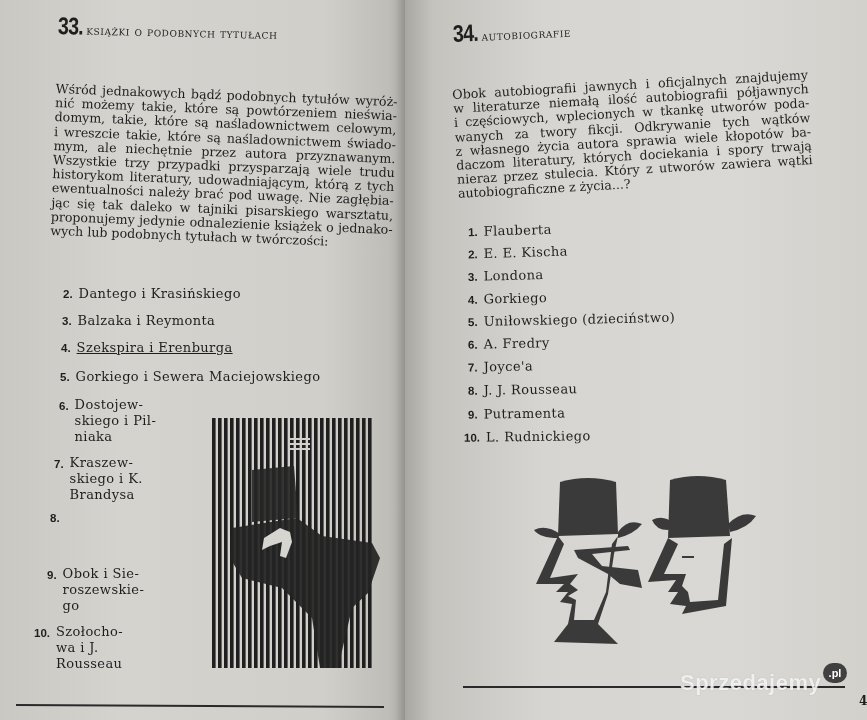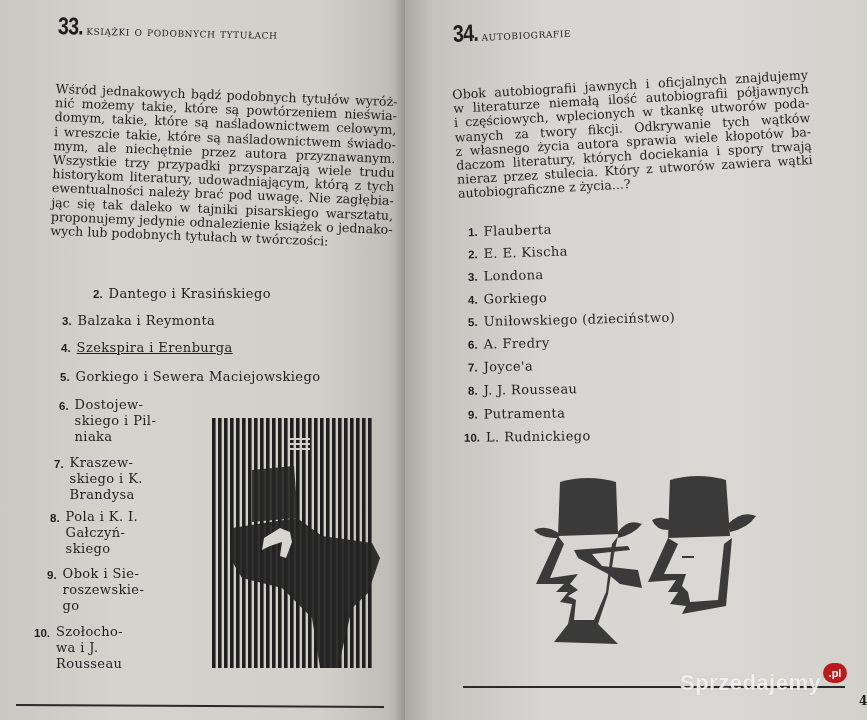--- a/index.html
+++ b/index.html
@@ -73,21 +73,21 @@
       position: absolute; font-family: "DejaVu Serif", serif; font-weight: bold; font-size: 12px; margin-left: 28px;
     }
     .watermark {
       position: absolute; left: 680px; top: 670px;
       font-family: Liberation Sans, sans-serif; font-weight: bold; font-size: 22px;
       color: rgba(255,255,255,0.82); letter-spacing: 0.5px;
       text-shadow: 0 0 1px rgba(120,120,120,0.5);
     }
     .watermark-badge {
       position: absolute; left: 823px; top: 663px; width: 24px; height: 20px;
-      border-radius: 10px; background: #b91c1c; color: #fff;
+      border-radius: 10px; background: #404040; color: #fff;
       font-family: "Liberation Sans", sans-serif; font-weight: bold; font-size: 11px;
       text-align: center; line-height: 20px;
     }
   </style>
 </head>
 <body>
 
 <div class="spread">
 
   <div class="page page-left">
@@ -103,21 +103,21 @@
       <span class="line">i wreszcie takie, które są naśladownictwem świado-</span>
       <span class="line">mym, ale niechętnie przez autora przyznawanym.</span>
       <span class="line">Wszystkie trzy przypadki przysparzają wiele trudu</span>
       <span class="line">historykom literatury, udowadniającym, którą z tych</span>
       <span class="line">ewentualności należy brać pod uwagę. Nie zagłębia-</span>
       <span class="line">jąc się tak daleko w tajniki pisarskiego warsztatu,</span>
       <span class="line">proponujemy jedynie odnalezienie książek o jednako-</span>
       <span class="line last">wych lub podobnych tytułach w twórczości:</span>
     </div>
 
-    <div class="item" style="left:63px;top:286px;margin-left:30px;">
+    <div class="item" style="left:63px;top:286px;">
       <span class="n">2.</span><span class="t">Dantego i Krasińskiego</span>
     </div>
     <div class="item" style="left:62px;top:313px;">
       <span class="n">3.</span><span class="t">Balzaka i Reymonta</span>
     </div>
     <div class="item" style="left:61px;top:340px;text-decoration:underline;">
       <span class="n">4.</span><span class="t">Szekspira i Erenburga</span>
     </div>
     <div class="item" style="left:60px;top:369px;">
       <span class="n">5.</span><span class="t">Gorkiego i Sewera Maciejowskiego</span>
@@ -134,25 +134,20 @@
     <div class="item multi" style="left:54px;top:455px;">
       <span class="n">7.</span>
       <span class="t">
         <span style="display:block">Kraszew-</span>
         <span style="display:block">skiego i K.</span>
         <span style="display:block">Brandysa</span>
       </span>
     </div>
     <div class="item multi" style="left:50px;top:509px;">
       <span class="n">8.</span>
-      <span class="t">
-        <span style="display:block">Pola i K. I.</span>
-        <span style="display:block">Gałczyń-</span>
-        <span style="display:block">skiego</span>
-      </span>
     </div>
     <div class="item multi" style="left:47px;top:566px;">
       <span class="n">9.</span>
       <span class="t">
         <span style="display:block">Obok i Sie-</span>
         <span style="display:block">roszewskie-</span>
         <span style="display:block">go</span>
       </span>
     </div>
     <div class="item multi" style="left:34px;top:624px;">

